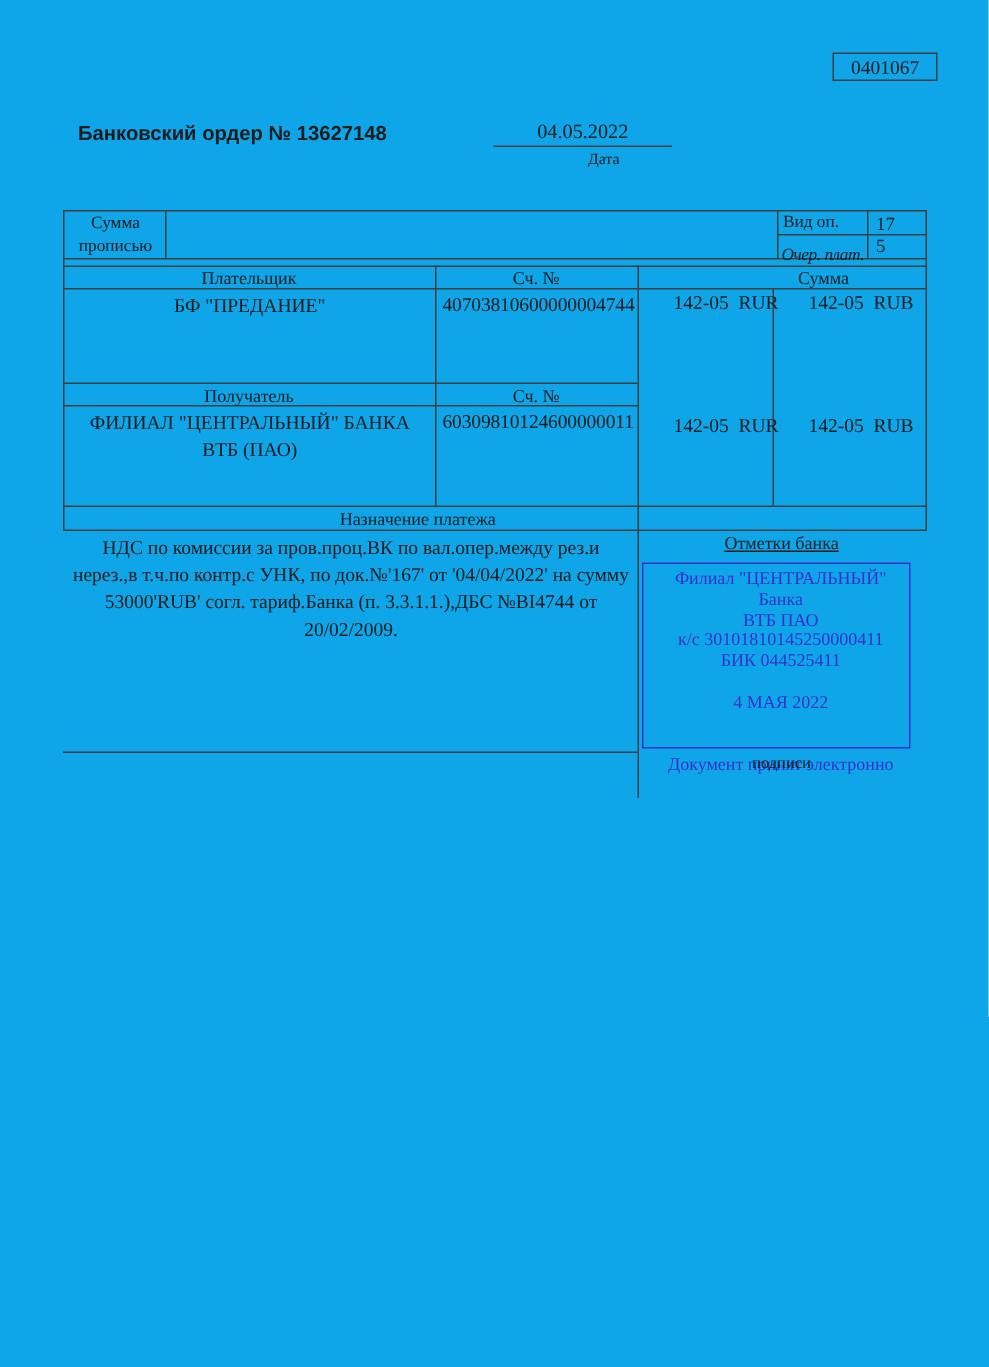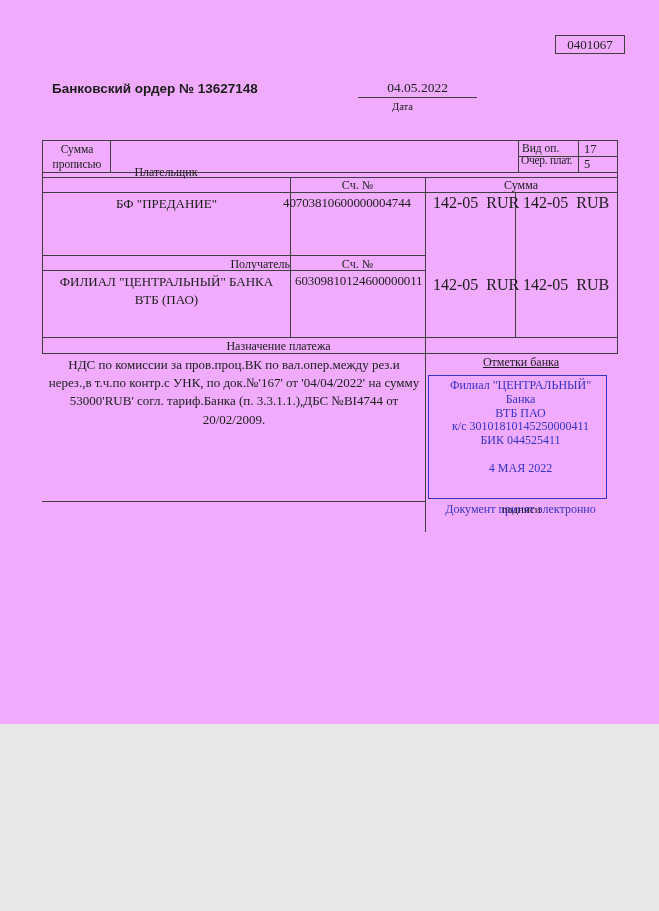--- a/index.html
+++ b/index.html
@@ -1,57 +1,57 @@
 <!DOCTYPE html>
 <html><head>
 <meta charset="utf-8">
 <style>
   html,body{margin:0;padding:0;background:#e8e8e8;}
   #page{
-    position:relative;width:659px;height:724px;background:#f0abfc;
+    position:relative;width:659px;height:911px;background:#0ea5e9;
     font-family:"Liberation Serif","DejaVu Serif",serif;color:#1c1c1c;
     overflow:hidden;margin:0 auto;
   }
   .abs{position:absolute;text-align:center;}
   .hline{position:absolute;height:1px;background:#3f3f3f;}
   .vline{position:absolute;width:1px;background:#3f3f3f;}
   .center{text-align:center;}
   .pre{white-space:pre;}
 
   
   .form-num-box{left:555px;top:35px;width:68px;height:17px;border:1px solid #3f3f3f;
     font-size:13px;line-height:17px;text-align:center;}
   .doc-title{left:52px;top:81px;font-family:"Liberation Sans","DejaVu Sans",sans-serif;
     font-weight:bold;font-size:13.5px;}
-  .date-value{left:358px;top:80px;width:119px;height:17px;border-bottom:1.5px solid #3f3f3f;
+  .date-value{left:329px;top:80px;width:119px;height:17px;border-bottom:1.5px solid #3f3f3f;
     font-size:13.5px;text-align:center;}
   .date-label{left:343px;top:101px;width:119px;font-size:10.5px;text-align:center;}
 
   
   .sum-label{left:47px;top:142px;width:60px;font-size:11.5px;line-height:14.5px;}
   .sum-words{left:117px;top:142px;font-size:13px;}
   .vid-label{left:522px;top:142px;font-size:11.5px;font-family:Liberation Serif, serif;}
   .vid-value{left:584px;top:142px;font-size:12.5px;}
-  .ocher-label{left:521px;top:154px;font-size:11.5px;letter-spacing:-0.3px;}
+  .ocher-label{left:521px;top:164px;font-size:11.5px;letter-spacing:-0.3px;font-style:italic;}
   .ocher-value{left:584px;top:157px;font-size:12.5px;}
 
   
   .hdr{font-size:12px;}
-  .hdr-payer{left:42px;top:165px;width:248px;}
+  .hdr-payer{left:42px;top:178px;width:248px;}
   .hdr-acc1{left:290px;top:178px;width:135px;}
-  .hdr-amount{left:425px;top:178px;width:192px;}
+  .hdr-amount{left:425px;top:178px;width:192px;padding-left:28px;}
 
   
   .payer-name{left:49px;top:195px;width:235px;font-size:13px;line-height:17px;}
-  .payer-acc{left:283px;top:195px;font-size:13px;letter-spacing:-0.1px;}
-  .hdr-recipient{left:42px;top:257px;width:248px;text-align:right;}
+  .payer-acc{left:295px;top:195px;font-size:13px;letter-spacing:-0.1px;}
+  .hdr-recipient{left:42px;top:257px;width:248px;}
   .hdr-acc2{left:290px;top:257px;width:135px;}
   .rec-name{left:49px;top:273px;width:235px;font-size:13px;line-height:17.5px;}
   .rec-acc{left:295px;top:273px;font-size:13px;letter-spacing:-0.1px;}
-  .amt{font-size:16px;}
+  .amt{font-size:13px;margin-left:16px;}
   .amt-rur-1{left:433px;top:194px;}
   .amt-rub-1{left:523px;top:194px;}
   .amt-rur-2{left:433px;top:276px;}
   .amt-rub-2{left:523px;top:276px;}
 
   
   .purpose-hdr{left:42px;top:339px;width:383px;font-size:12px;margin-left:45px;}
   .purpose-text{left:48px;top:356px;width:372px;font-size:13px;line-height:18.2px;}
   .marks-hdr{left:425px;top:355px;width:192px;font-size:12px;text-decoration:underline;}
   .stamp-box{left:428px;top:375px;width:171px;height:119px;border:1px solid;

